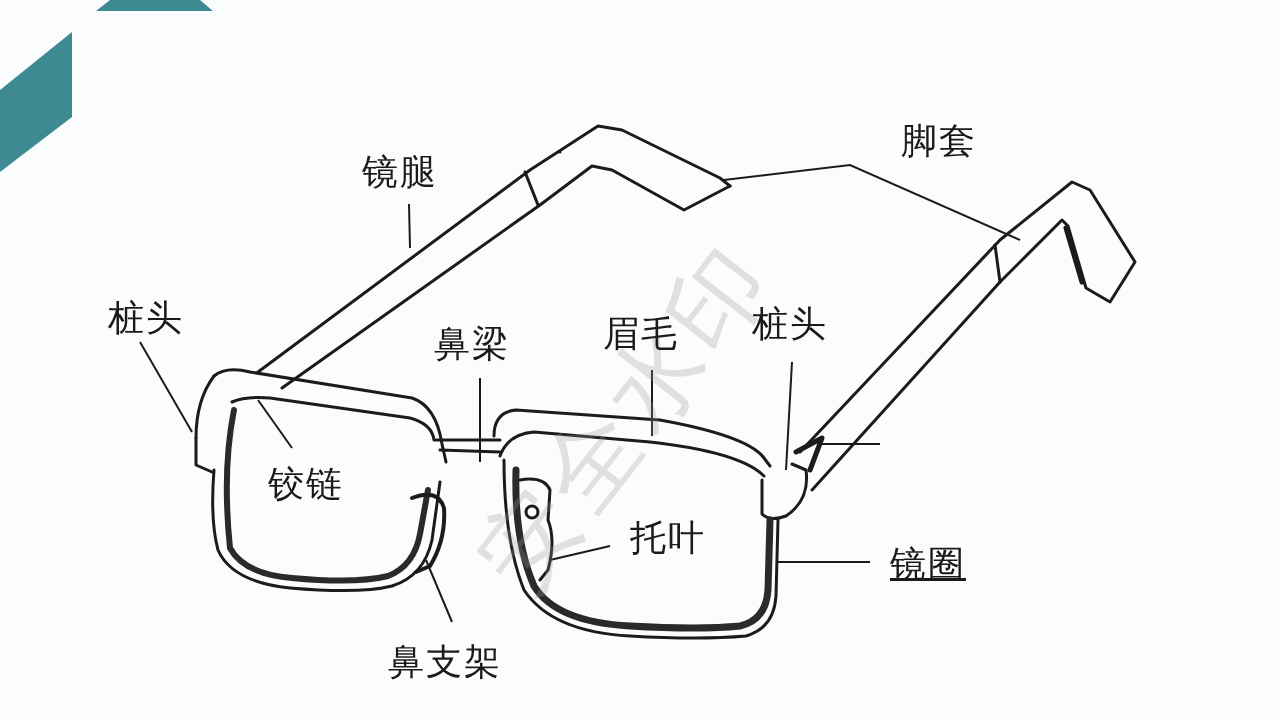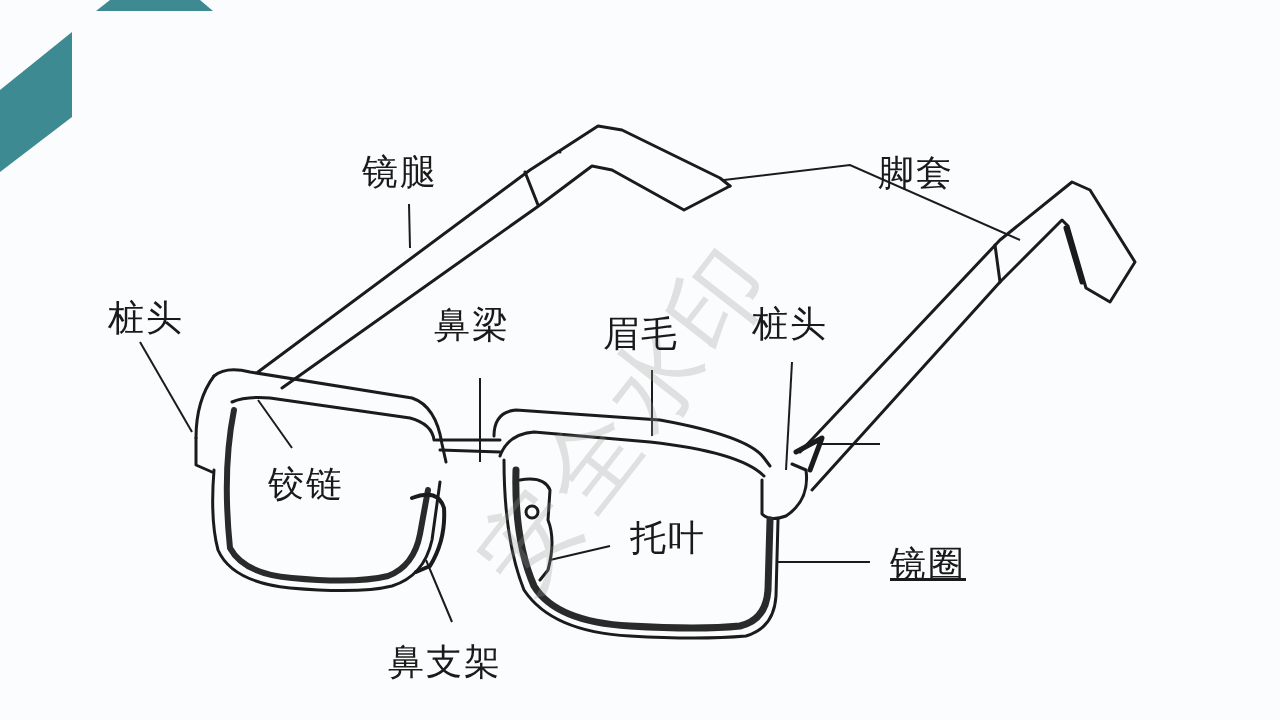--- a/index.html
+++ b/index.html
@@ -97,22 +97,22 @@
       <path d="M822,444 L880,444"></path>
       <path d="M776,562 L870,562"></path>
       <path d="M550,560 L610,546"></path>
       <path d="M426,560 L452,622"></path>
     </g>
   </svg>
 
   <div class="watermark" style="left:450px; top:540px;">安全水印</div>
 
   <div class="label" style="left:362px; top:154px;font-family:Liberation Serif, serif;">镜腿</div>
-  <div class="label" style="left:878px; top:123px;margin-top:32px;">脚套</div>
+  <div class="label" style="left:901px; top:123px;">脚套</div>
   <div class="label" style="left:108px; top:300px;">桩头</div>
-  <div class="label" style="left:434px; top:307px;">鼻梁</div>
+  <div class="label" style="left:434px; top:326px;">鼻梁</div>
   <div class="label" style="left:603px; top:316px;">眉毛</div>
   <div class="label" style="left:752px; top:306px;">桩头</div>
   <div class="label" style="left:268px; top:466px;">铰链</div>
   <div class="label" style="left:630px; top:520px;text-align:center;">托叶</div>
   <div class="label" style="left:890px; top:546px;text-decoration:underline;">镜圈</div>
   <div class="label" style="left:388px; top:612px;margin-top:32px;">鼻支架</div>
 </div>
 
 </body></html>

